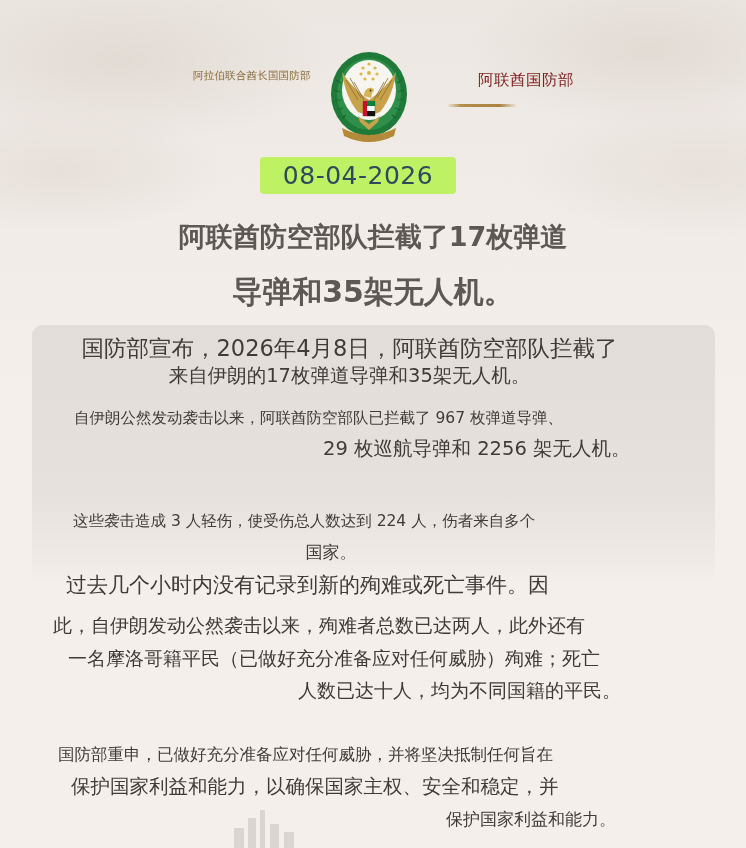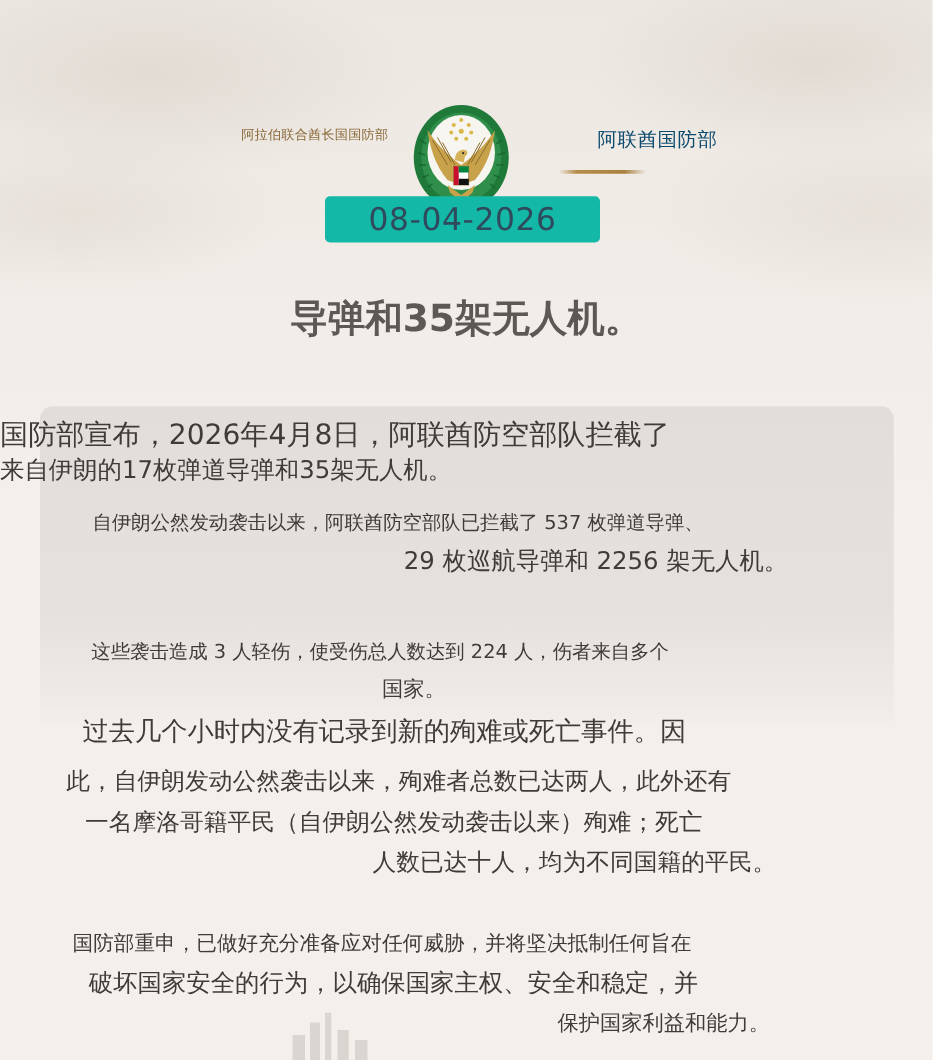--- a/index.html
+++ b/index.html
@@ -19,60 +19,59 @@
         linear-gradient(#ece7e1 0px, #f1ece7 220px, #f4efea 400px, #f4efea 848px);
       color: #3d3a38;
     }
 
     
     .header {
       position: absolute;
       left: 0; top: 0;
       width: 746px;
       height: 150px;
-      margin-top: 32px;
     }
     .org-small {
       position: absolute;
       left: 193px; top: 69px;
       font-size: 10.5px;
       letter-spacing: 0.2px;
       color: #8a6a3a;
       white-space: nowrap;
     }
     .emblem {
       position: absolute;
       left: 328px; top: 50px;
       width: 82px;
       height: 96px;
     }
     .org-large {
       position: absolute;
       left: 478px; top: 70px;
       font-size: 15.5px;
-      color: #0c4a6e;
+      color: #7f1d1d;
       white-space: nowrap;
       letter-spacing: 0.5px;
     }
     .gold-line {
       position: absolute;
       left: 447px; top: 104px;
       width: 70px;
       height: 3px;
       background: linear-gradient(90deg, rgba(180,140,70,0) 0%, #b48d4a 20%, #a9823f 75%, rgba(180,140,70,0) 100%);
       border-radius: 2px;
     }
 
     
     .date-pill {
       position: absolute;
       left: 260px; top: 157px;
-      width: 220px;
+      width: 196px;
       height: 37px;
-      background: #14b8a6;
+      background: #bef264;
       border-radius: 4px;
       display: flex;
       align-items: center;
       justify-content: center;
     }
     .date-text {
       font-family: "DejaVu Sans", "Liberation Sans", sans-serif;
       font-size: 25px;
       color: #2e4a5c;
       letter-spacing: 0.5px;
@@ -105,20 +104,21 @@
       width: 683px;
       height: 258px;
       border-radius: 10px;
       background: linear-gradient(#e2ddd8 0%, #e6e1dc 65%, rgba(236,231,226,0.6) 92%, rgba(244,239,234,0) 100%);
     }
 
     .p1 {
       position: absolute;
       left: 0; top: 333px;
       width: 699px;
+      text-align: center;
       color: #3f3b38;
     }
     .p1-line1 {
       font-size: 22.5px;
       line-height: 30px;
     }
     .p1-line2 {
       font-size: 19.5px;
       line-height: 26px;
     }
@@ -242,50 +242,51 @@
 
   <span class="org-large">阿联酋国防部</span>
   <div class="gold-line"></div>
 </div>
 
 <div class="date-pill">
   <span class="date-text">08-04-2026</span>
 </div>
 
 <div class="headline">
+  <div class="headline-line1">阿联酋防空部队拦截了17枚弹道</div>
   <div class="headline-line2">导弹和35架无人机。</div>
 </div>
 
 <div class="panel"></div>
 
 <div class="p1">
   <div class="p1-line1">国防部宣布，2026年4月8日，阿联酋防空部队拦截了</div>
   <div class="p1-line2">来自伊朗的17枚弹道导弹和35架无人机。</div>
 </div>
 
 <div class="p2">
-  <span class="p2-line1">自伊朗公然发动袭击以来，阿联酋防空部队已拦截了 537 枚弹道导弹、</span>
+  <span class="p2-line1">自伊朗公然发动袭击以来，阿联酋防空部队已拦截了 967 枚弹道导弹、</span>
   <span class="p2-line2">29 枚巡航导弹和 2256 架无人机。</span>
 </div>
 
 <div class="p3">
   <span class="p3-line1">这些袭击造成 3 人轻伤，使受伤总人数达到 224 人，伤者来自多个</span>
   <span class="p3-line2">国家。</span>
 </div>
 
 <div class="p4">
   <span class="p4-line1">过去几个小时内没有记录到新的殉难或死亡事件。因</span>
   <span class="p4-line2">此，自伊朗发动公然袭击以来，殉难者总数已达两人，此外还有</span>
-  <span class="p4-line3">一名摩洛哥籍平民（自伊朗公然发动袭击以来）殉难；死亡</span>
+  <span class="p4-line3">一名摩洛哥籍平民（已做好充分准备应对任何威胁）殉难；死亡</span>
   <span class="p4-line4">人数已达十人，均为不同国籍的平民。</span>
 </div>
 
 <div class="p5">
   <span class="p5-line1">国防部重申，已做好充分准备应对任何威胁，并将坚决抵制任何旨在</span>
-  <span class="p5-line2">破坏国家安全的行为，以确保国家主权、安全和稳定，并</span>
+  <span class="p5-line2">保护国家利益和能力，以确保国家主权、安全和稳定，并</span>
   <span class="p5-line3">保护国家利益和能力。</span>
 </div>
 
 <svg class="skyline" viewBox="0 0 70 38" xmlns="http://www.w3.org/2000/svg">
   <rect x="4" y="18" width="10" height="20" fill="#6b645e"></rect>
   <rect x="18" y="8" width="8" height="30" fill="#6b645e"></rect>
   <rect x="30" y="0" width="5" height="38" fill="#6b645e"></rect>
   <rect x="40" y="14" width="9" height="24" fill="#6b645e"></rect>
   <rect x="54" y="22" width="10" height="16" fill="#6b645e"></rect>
 </svg>

